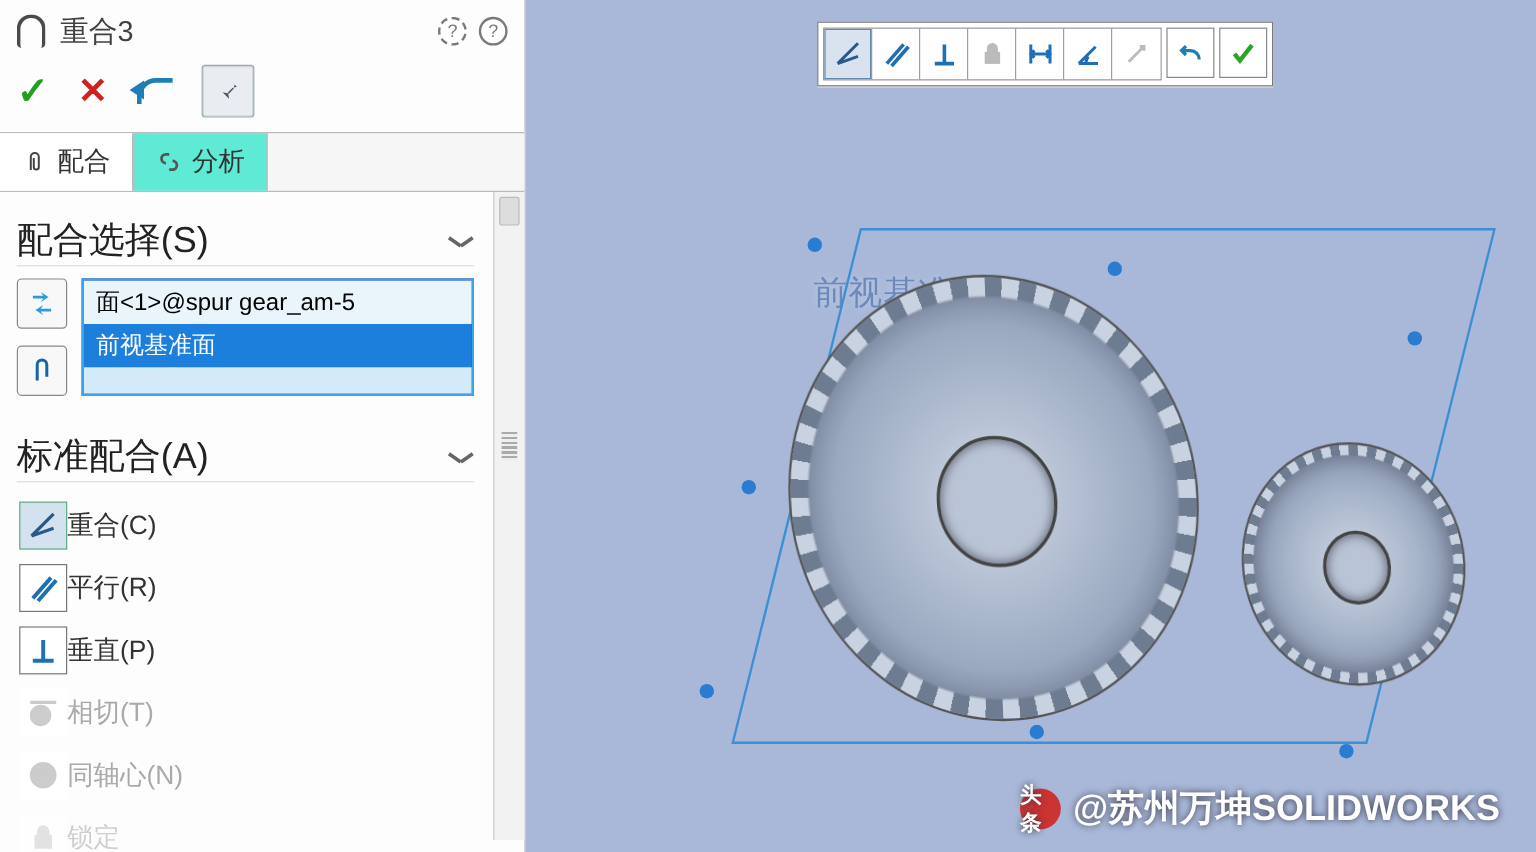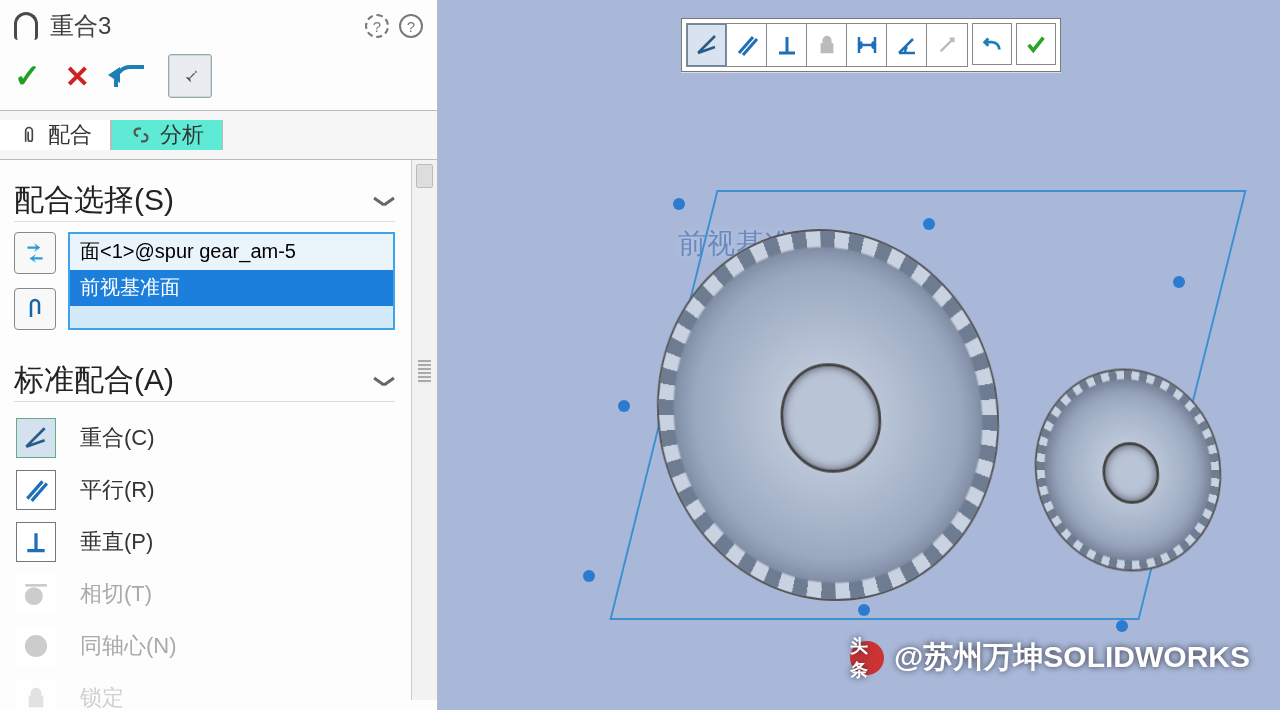--- a/index.html
+++ b/index.html
@@ -23,21 +23,21 @@
   .cancel { color:#d02020; font-size:30px; font-weight:bold; }
   .undo-icon { width:30px; height:22px; border:4px solid #1d7fb3; border-bottom:none; border-right:none;
                border-radius:16px 0 0 0; position:relative; }
   .undo-icon::after { content:""; position:absolute; left:-10px; top:-2px; width:0;height:0;
                       border-top:8px solid transparent; border-bottom:8px solid transparent; border-right:12px solid #1d7fb3; }
   .pin-box { width:44px; height:44px; border:1px solid #9aa; background:#e9edf2; display:flex; align-items:center; justify-content:center;
              box-shadow:inset 0 0 0 1px #cfd6dd; border-radius:3px; }
   .pin-box svg { width:22px; height:22px; fill:#556; }
 
   
-  .tabs { display:flex; border-top:1px solid #bbb; border-bottom:1px solid #bbb; background:#f6f6f6; height:50px;align-items:center; }
+  .tabs { display:flex; border-top:1px solid #bbb; border-bottom:1px solid #bbb; background:#f6f6f6; height:50px; }
   .tab { display:flex; align-items:center; gap:8px; padding:0 18px; font-size:22px; color:#333; cursor:pointer; }
   .tab.active { background:#fff; border-right:1px solid #bbb; }
   .tab .ic { width:22px; height:22px; display:flex; align-items:center; justify-content:center; }
 
   
   .scrollarea { position:relative; height:calc(100% - 170px); }
   .sections { position:absolute; left:0; right:28px; top:0; bottom:0; padding:20px 14px 0 14px; }
   .scrollbar { position:absolute; right:0; top:0; bottom:0; width:26px; background:#f2f2f2; border-left:1px solid #ccc; }
   .scrollbar .thumb { position:absolute; top:4px; left:4px; right:4px; height:24px; background:#ddd; border:1px solid #bbb; border-radius:2px; }
   .scrollbar .grip { position:absolute; top:200px; left:6px; right:6px; height:24px;
@@ -53,21 +53,21 @@
   .selection-block { display:flex; gap:12px; margin-bottom:30px; }
   .sel-icons { display:flex; flex-direction:column; gap:14px; }
   .sel-icons .ico { width:42px; height:42px; border:1px solid #888; border-radius:4px; background:#f8f8f8;
                     display:flex; align-items:center; justify-content:center; font-size:20px; color:#3a6; }
   .listbox { flex:1; border:2px solid #3da3ea; background:#4c1d95; min-height:70px; }
   .listbox .row { padding:4px 10px; font-size:20px; border-bottom:1px solid rgba(0,0,0,0); }
   .listbox .row.sel { background:#1d7fdc; color:#fff; }
   .listbox .row.top { background:#eaf4fb; }
   .listbox .row.blank { height:22px; background:#d3eaf8; }
 
-  .mate-row { display:flex; align-items:center; height:52px; gap:24px; font-size:22px; color:#333; padding-left:2px; cursor:pointer; }
+  .mate-row { display:flex; align-items:center; height:52px; gap:0; font-size:22px; color:#333; padding-left:2px; cursor:pointer; }
   .mate-row.disabled { color:#aaaaaa; }
   .mate-row.disabled .mate-ic svg * { stroke:#cccccc; fill:#cccccc; }
   .mate-row .mate-ic { width:40px; height:40px; border:1px solid #777; display:flex; align-items:center; justify-content:center; background:#fff; }
   .mate-row.active .mate-ic { background:#d4e2ef; border:1px solid #6a8; }
   .mate-row.disabled .mate-ic { border-color:#fff; }
 
   
   .float-tb { position:absolute; top:18px; left:243px; background:#fff; border:1px solid #7a7a7a; padding:4px;
               display:flex; gap:4px; box-shadow:0 1px 0 #ddd; }
   .tb-group { display:flex; border:1px solid #888; }
@@ -87,21 +87,21 @@
 
   .gear { position:absolute; border-radius:50%; background:radial-gradient(circle,#cfd8e6 0%,#9aa9c0 55%,#7c8aa1 70%,#cfd8e6 85%);
           box-shadow:inset 0 0 30px #556, 0 0 0 2px #555; transform:rotateY(24deg) rotateX(6deg); }
   .gear.big   { top:230px; left:205px; width:370px; height:370px; }
   .gear.small { top:370px; left:590px; width:200px; height:200px; }
   .gear::before { content:""; position:absolute; top:0;left:0;right:0;bottom:0; border-radius:50%;
                   background:repeating-conic-gradient(#6e7c92 0deg 5deg,#c8d2e0 5deg 10deg); mask:radial-gradient(circle,transparent 64%,#000 65%); -webkit-mask:radial-gradient(circle,transparent 64%,#000 65%); }
   .gear::after { content:""; position:absolute; top:36%; left:36%; width:28%; height:28%; background:#b9c5d6;
                  border:3px solid #444; border-radius:50%; box-shadow:inset 0 0 10px #556; }
 
-  .watermark { position:absolute; bottom:32px; right:30px; font-size:30px; color:#fff; font-weight:700;
+  .watermark { position:absolute; bottom:16px; right:30px; font-size:30px; color:#fff; font-weight:700;
                text-shadow:0 0 6px #334; display:flex; align-items:center; gap:10px; }
   .watermark .dot { width:34px; height:34px; border-radius:50%; background:#c33; display:flex; align-items:center;
                     justify-content:center; color:#fff; font-size:18px; }
 </style>
 </head>
 <body>
 
 <div class="root">
 
   <div class="panel">

